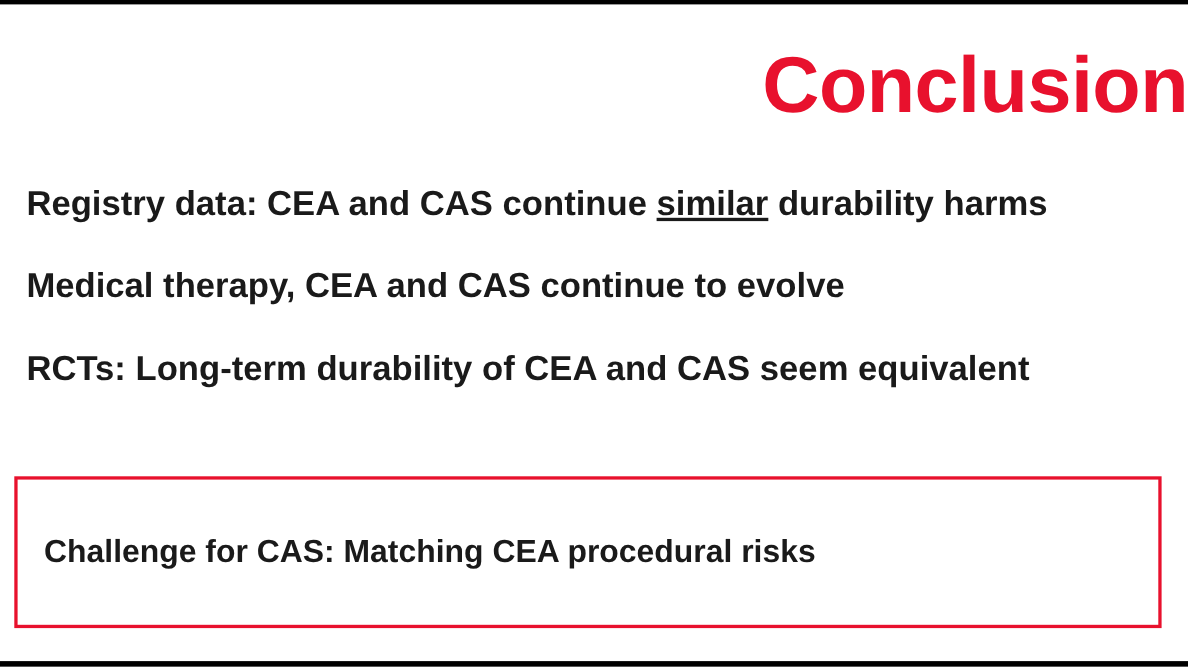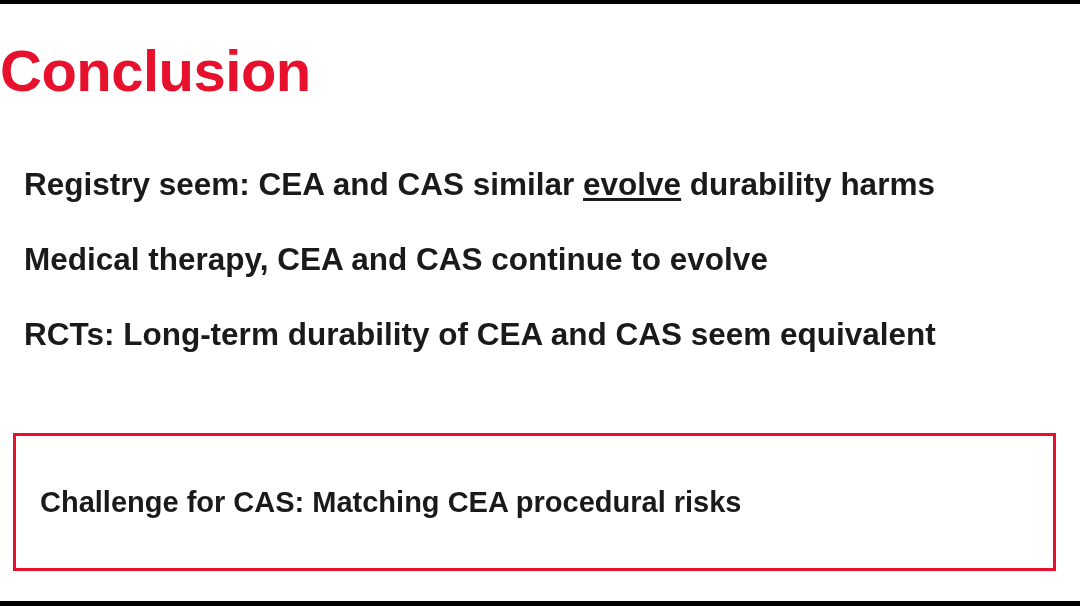--- a/index.html
+++ b/index.html
@@ -25,22 +25,22 @@
     position: absolute;
     left: 0; bottom: 0;
     width: 1080px; height: 5px;
     background: #000000;
   }
   .slide-title {
     position: absolute;
     left: 0;
     top: 42px;
     width: 1080px;
-    text-align: left;
-    font-size: 58px;
+    text-align: right;
+    font-size: 72px;
     font-weight: bold;
     color: #e8112d;
     letter-spacing: -0.5px;
     line-height: 1;
   }
   .bullets {
     position: absolute;
     left: 24px;
     top: 168px;
     width: 1036px;
@@ -81,21 +81,21 @@
 
 <div class="slide">
 
   <div class="edge-top"></div>
 
   <div class="slide-title">Conclusion</div>
 
   <div class="bullets">
 
     <div class="bullet">
-      <span>Registry seem: CEA and CAS similar </span><span class="underline">evolve</span><span> durability harms</span>
+      <span>Registry data: CEA and CAS continue </span><span class="underline">similar</span><span> durability harms</span>
     </div>
 
     <div class="bullet">
       <span>Medical therapy, CEA and CAS continue to evolve</span>
     </div>
 
     <div class="bullet">
       <span>RCTs: Long-term durability of CEA and CAS seem equivalent</span>
     </div>
 

